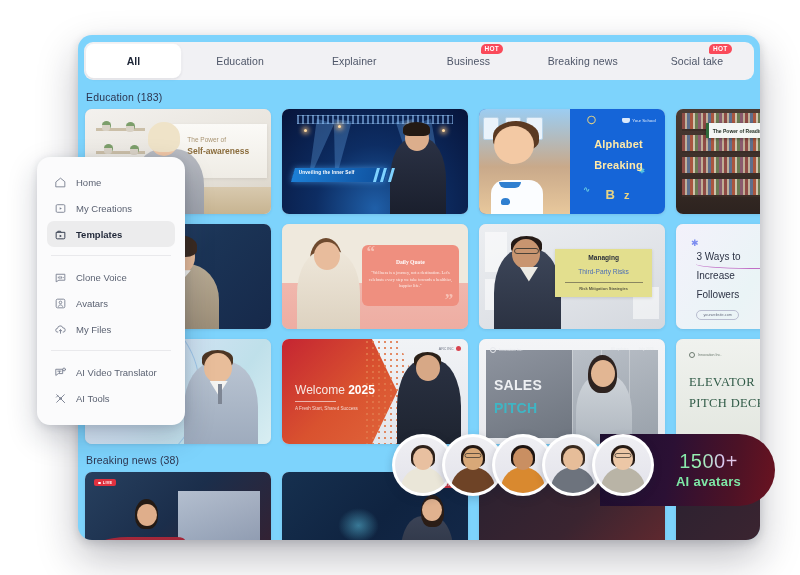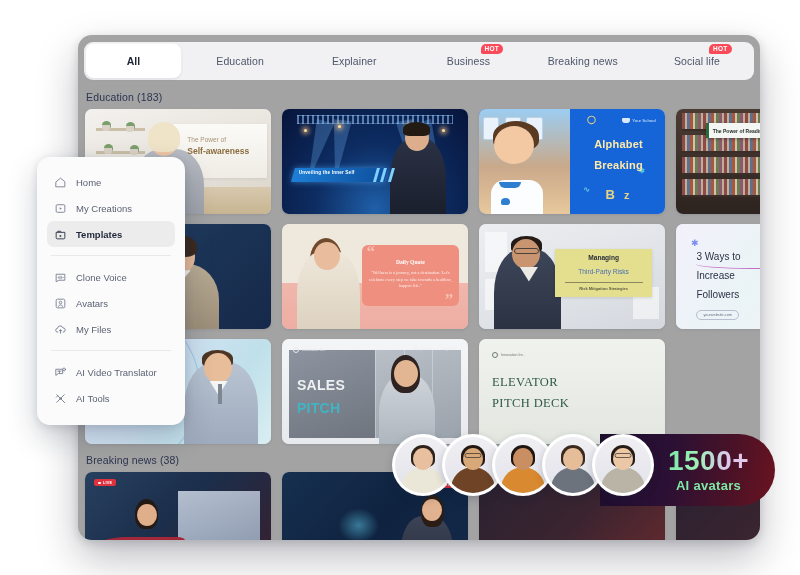--- a/index.html
+++ b/index.html
@@ -9,21 +9,21 @@
     background: #ffffff;
     font-family: "Liberation Sans", sans-serif;
     overflow: hidden;
   }
   #stage { position: relative; width: 800px; height: 575px; background: #fff; }
 
   
   #app-window {
     position: absolute; left: 78px; top: 35px;
     width: 682px; height: 505px;
-    background: #a3a3a3;
+    background: #7dd3fc;
     border-radius: 14px;
     overflow: hidden;
     box-shadow: 0 18px 40px rgba(20,22,40,.28), 0 3px 10px rgba(20,22,40,.16);
   }
 
   
   #tabbar {
     position: relative;
     height: 38px; margin: 7px 6px 0 6px;
     background: #f1f1f4;
@@ -364,21 +364,21 @@
     position: absolute; left: 600px; top: 434px;
     width: 175px; height: 72px;
     border-radius: 0 36px 36px 0;
     background: linear-gradient(100deg,#1d0e2e 0%,#2b1034 40%,#4c1226 75%,#6b1320 100%);
     z-index: 45;
     display: flex; flex-direction: column; align-items: center; justify-content: center;
     padding-left: 42px;
     overflow: hidden;
   }
   #count-badge .big {
-    font-size: 28px; font-weight: bold; letter-spacing: .5px; line-height: 1;
+    font-size: 20px; font-weight: normal; letter-spacing: .5px; line-height: 1;
     background: linear-gradient(95deg,#7ee8a6 0%,#9ff0b6 38%,#d9c8ee 72%,#e7c9e8 100%);
     -webkit-background-clip: text; background-clip: text; color: transparent;
   }
   #count-badge .sub {
     font-size: 13px; font-weight: bold; color: #7ee8a6; letter-spacing: .3px;
     margin-top: 3px;
   }
 </style>
 </head>
 <body>
@@ -398,21 +398,21 @@
         <span class="lbl">Explainer</span>
       </div>
       <div class="tab">
         <span class="lbl">Business</span>
         <span class="hot">HOT</span>
       </div>
       <div class="tab">
         <span class="lbl">Breaking news</span>
       </div>
       <div class="tab">
-        <span class="lbl">Social life</span>
+        <span class="lbl">Social take</span>
         <span class="hot">HOT</span>
       </div>
     </div>
 
     <div id="content">
 
       <div class="section-title">Education (183)</div>
 
       <div class="grid">
 
@@ -555,20 +555,36 @@
             <div class="person body"></div>
             <div class="hair5"></div>
             <div class="head head5"></div>
             <div class="shirt3"></div>
             <div class="tie2"></div>
           </div>
           <div class="t1">Business</div>
           <div class="t2">Development</div>
         </div>
 
+        <div class="card c-wel">
+          <div class="bg">
+            <div class="red"></div>
+            <div class="dots2"></div>
+            <div class="person body"></div>
+            <div class="hair6"></div>
+            <div class="head head6"></div>
+          </div>
+          <div class="badge2">
+            <span>ARC INC</span>
+            <span class="bdot"></span>
+          </div>
+          <div class="t1"><span>Welcome </span><b>2025</b></div>
+          <div class="rule2"></div>
+          <div class="t2">A Fresh Start, Shared Success</div>
+        </div>
 
         <div class="card c-sales">
           <div class="bg">
             <div class="panelL"></div>
             <div class="win">
               <div class="gridl" style="left:33%"></div>
               <div class="gridl" style="left:66%"></div>
             </div>
             <div class="person body"></div>
             <div class="hair7"></div>

